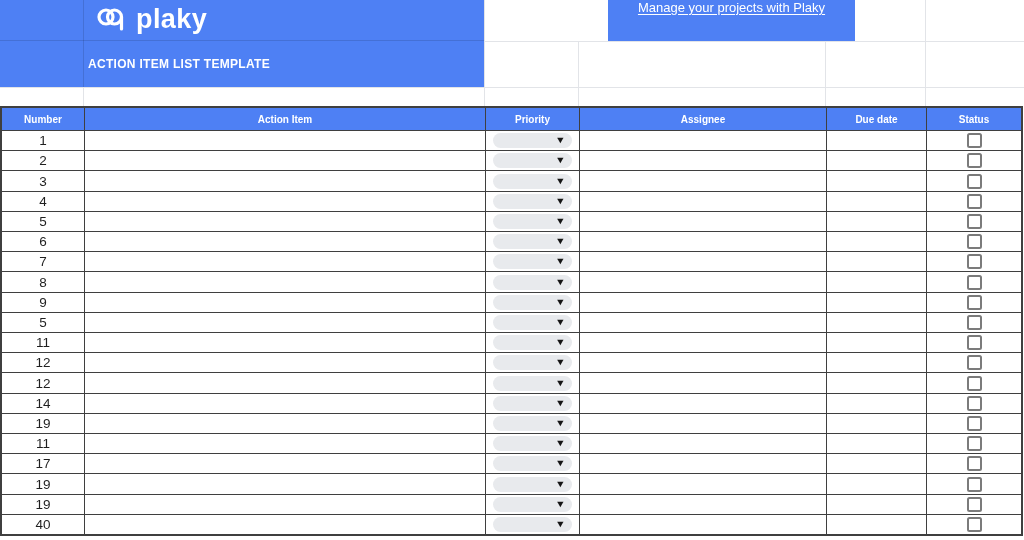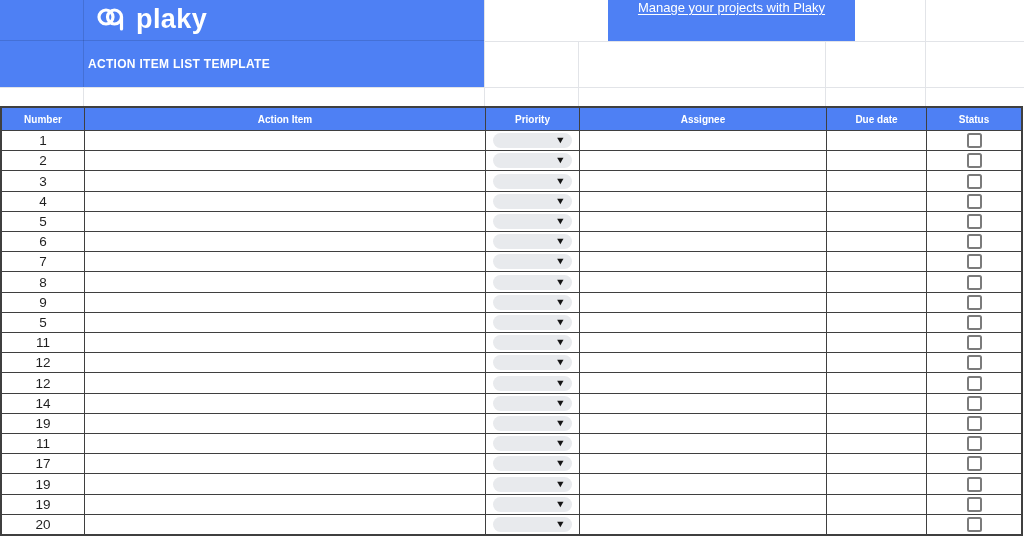--- a/index.html
+++ b/index.html
@@ -445,21 +445,21 @@
             </div>
           </div>
           <div class="cell col-assignee"></div>
           <div class="cell col-due"></div>
           <div class="cell col-status">
             <div class="status-checkbox"></div>
           </div>
         </div>
         <div class="trow">
           <div class="cell col-number">
-            <span class="row-number">20</span>
+            <span class="row-number">40</span>
           </div>
           <div class="cell col-action"></div>
           <div class="cell col-priority">
             <div class="priority-chip">
               <span class="dropdown-arrow">▼</span>
             </div>
           </div>
           <div class="cell col-assignee"></div>
           <div class="cell col-due"></div>
           <div class="cell col-status">

